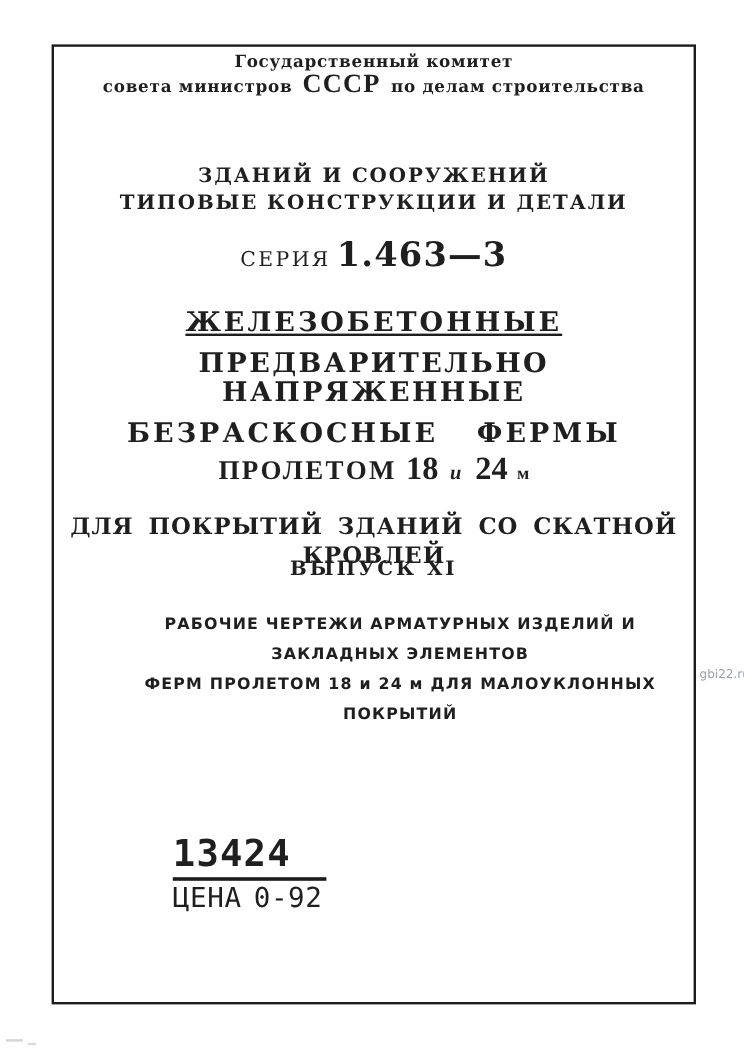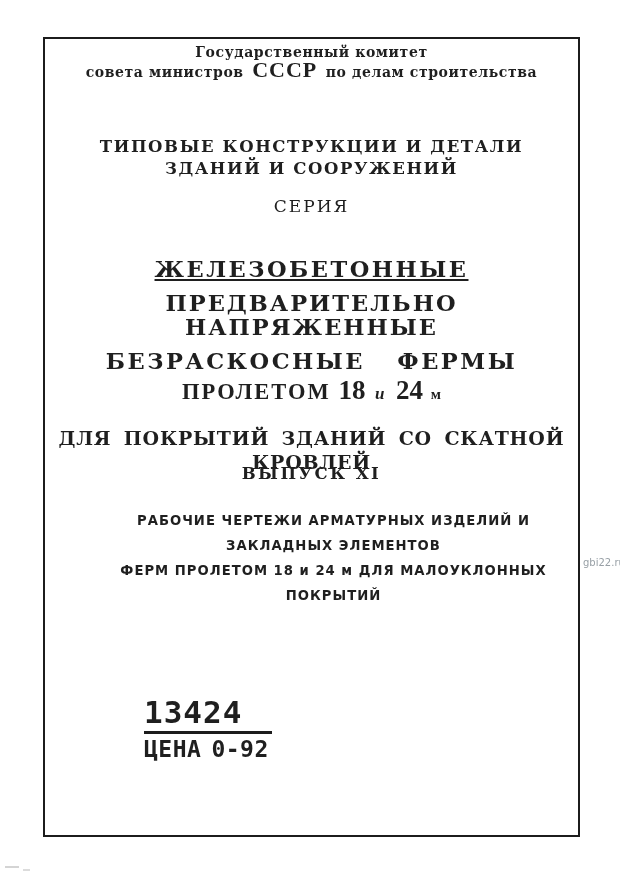--- a/index.html
+++ b/index.html
@@ -42,21 +42,21 @@
   .issue-heading { font-weight:bold; font-size:16.5px; letter-spacing:2.5px; margin-bottom:25px; }
   .issue-line {
     font-family:"DejaVu Sans", sans-serif; font-weight:bold;
     font-size:13.2px; letter-spacing:1px; line-height:25px;padding-left:44px;
   }
 
   
   .price { position:absolute; left:144px; top:695px; font-family:"DejaVu Sans Mono", monospace; }
   .price-code { font-size:31px; font-weight:bold; letter-spacing:1px; line-height:34px; }
   .price-rule { width:128px; height:3px; background:#1c1c1c; margin-top:2px; }
-  .price-line { font-size:23px; font-weight:bold; letter-spacing:0.5px; margin-top:2px; white-space:nowrap; }
+  .price-line { font-size:23px; font-weight:normal; letter-spacing:0.5px; margin-top:2px; white-space:nowrap; }
   .price-line .val { margin-left:10px; }
 
   
   .watermark {
     position:absolute; left:583px; top:557px;
     font-family:"DejaVu Sans", sans-serif; font-size:10px; color:#98a0a6;
   }
 
   
   .smudge-a { position:absolute; left:5px; top:866px; width:14px; height:2px; background:#d4d4d4; }
@@ -72,27 +72,28 @@
   <div class="block org">
     <div>Государственный комитет</div>
     <div>
       <span>совета министров</span>
       <span class="emph">СССР</span>
       <span>по делам строительства</span>
     </div>
   </div>
 
   <div class="block section">
+    <div>ЗДАНИЙ И СООРУЖЕНИЙ</div>
     <div>ТИПОВЫЕ КОНСТРУКЦИИ И ДЕТАЛИ</div>
-    <div>ЗДАНИЙ И СООРУЖЕНИЙ</div>
   </div>
 
   <div class="block series">
     <span class="inner">
       <span class="series-label">СЕРИЯ</span>
+      <span class="series-number">1.463—3</span>
     </span>
   </div>
 
   <div class="block maintitle">
     <div class="t-line t1">ЖЕЛЕЗОБЕТОННЫЕ</div>
     <div class="t-line t2">ПРЕДВАРИТЕЛЬНО НАПРЯЖЕННЫЕ</div>
     <div class="t-line t3">БЕЗРАСКОСНЫЕ ФЕРМЫ</div>
     <div class="t-line t4">
       <span>ПРОЛЕТОМ</span>
       <span class="num">18</span>

